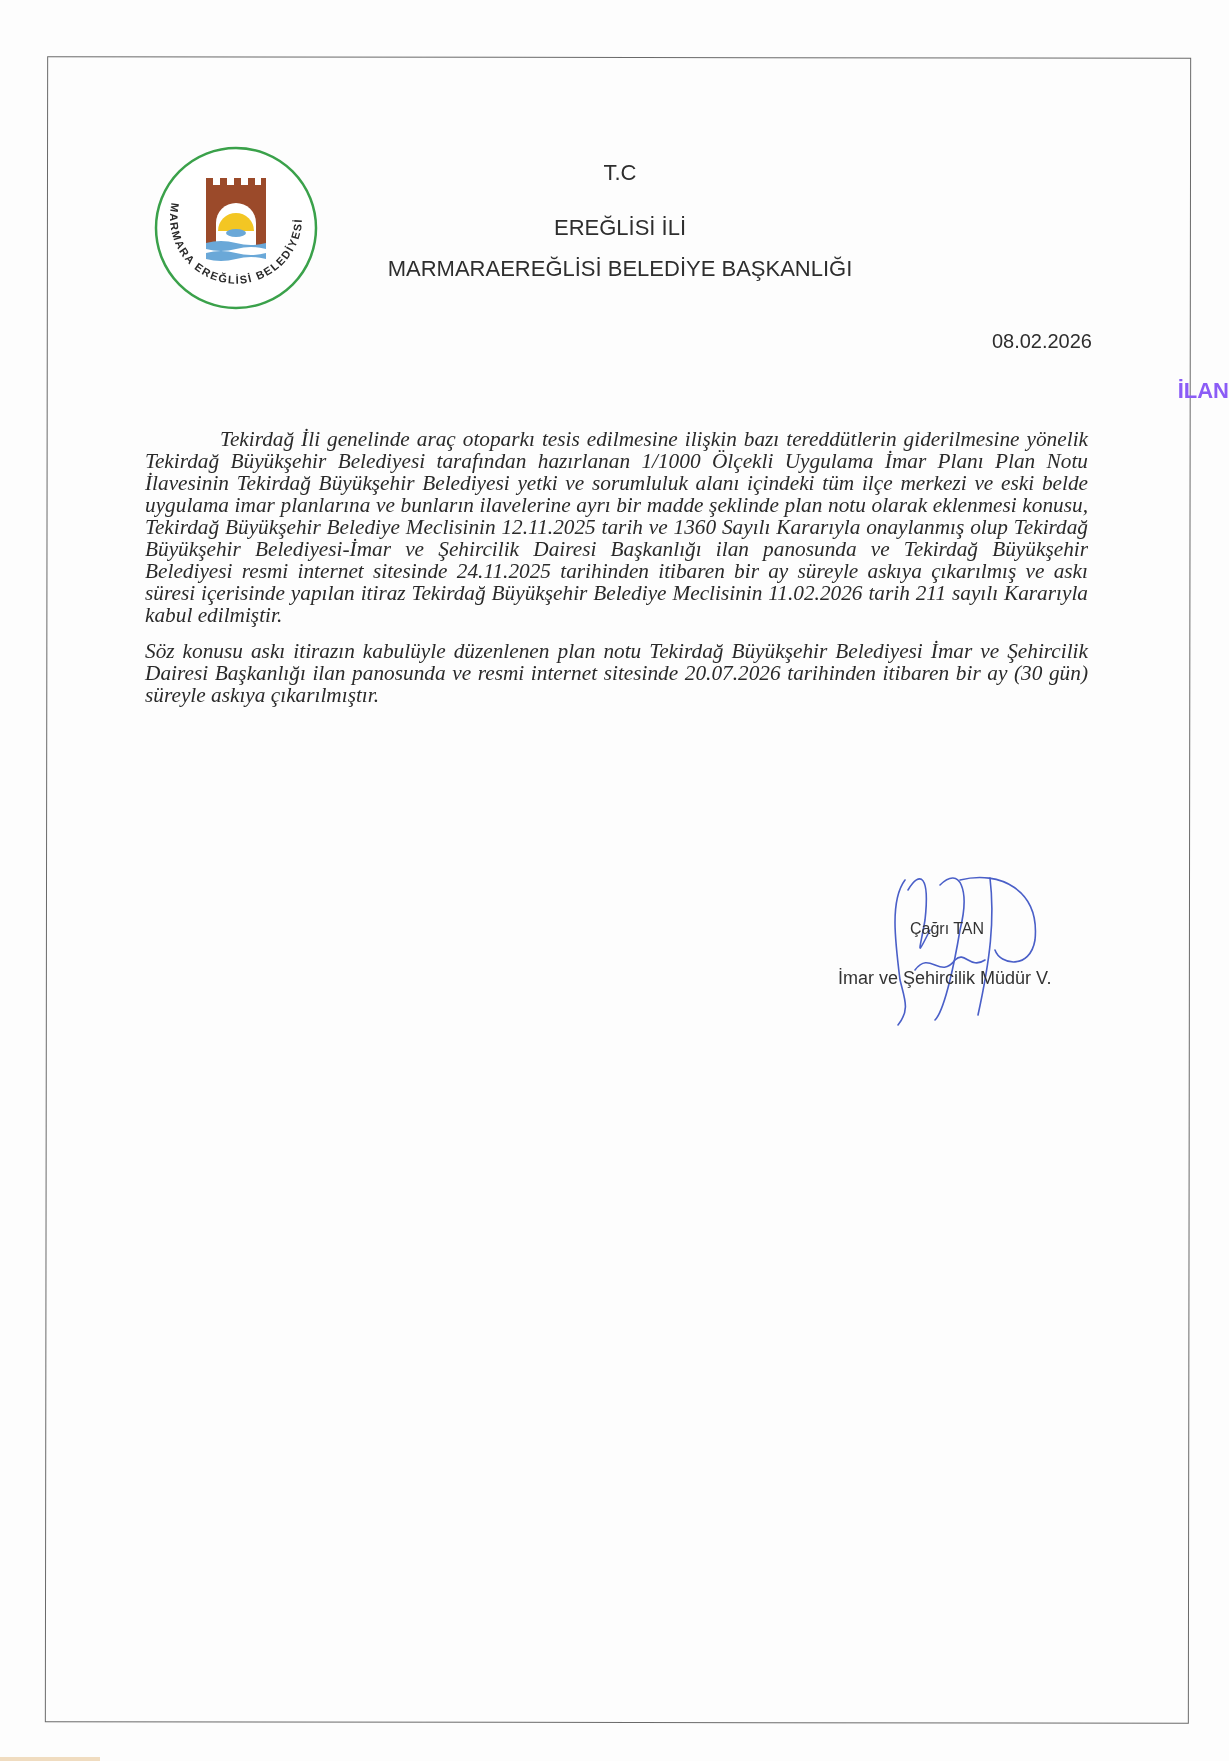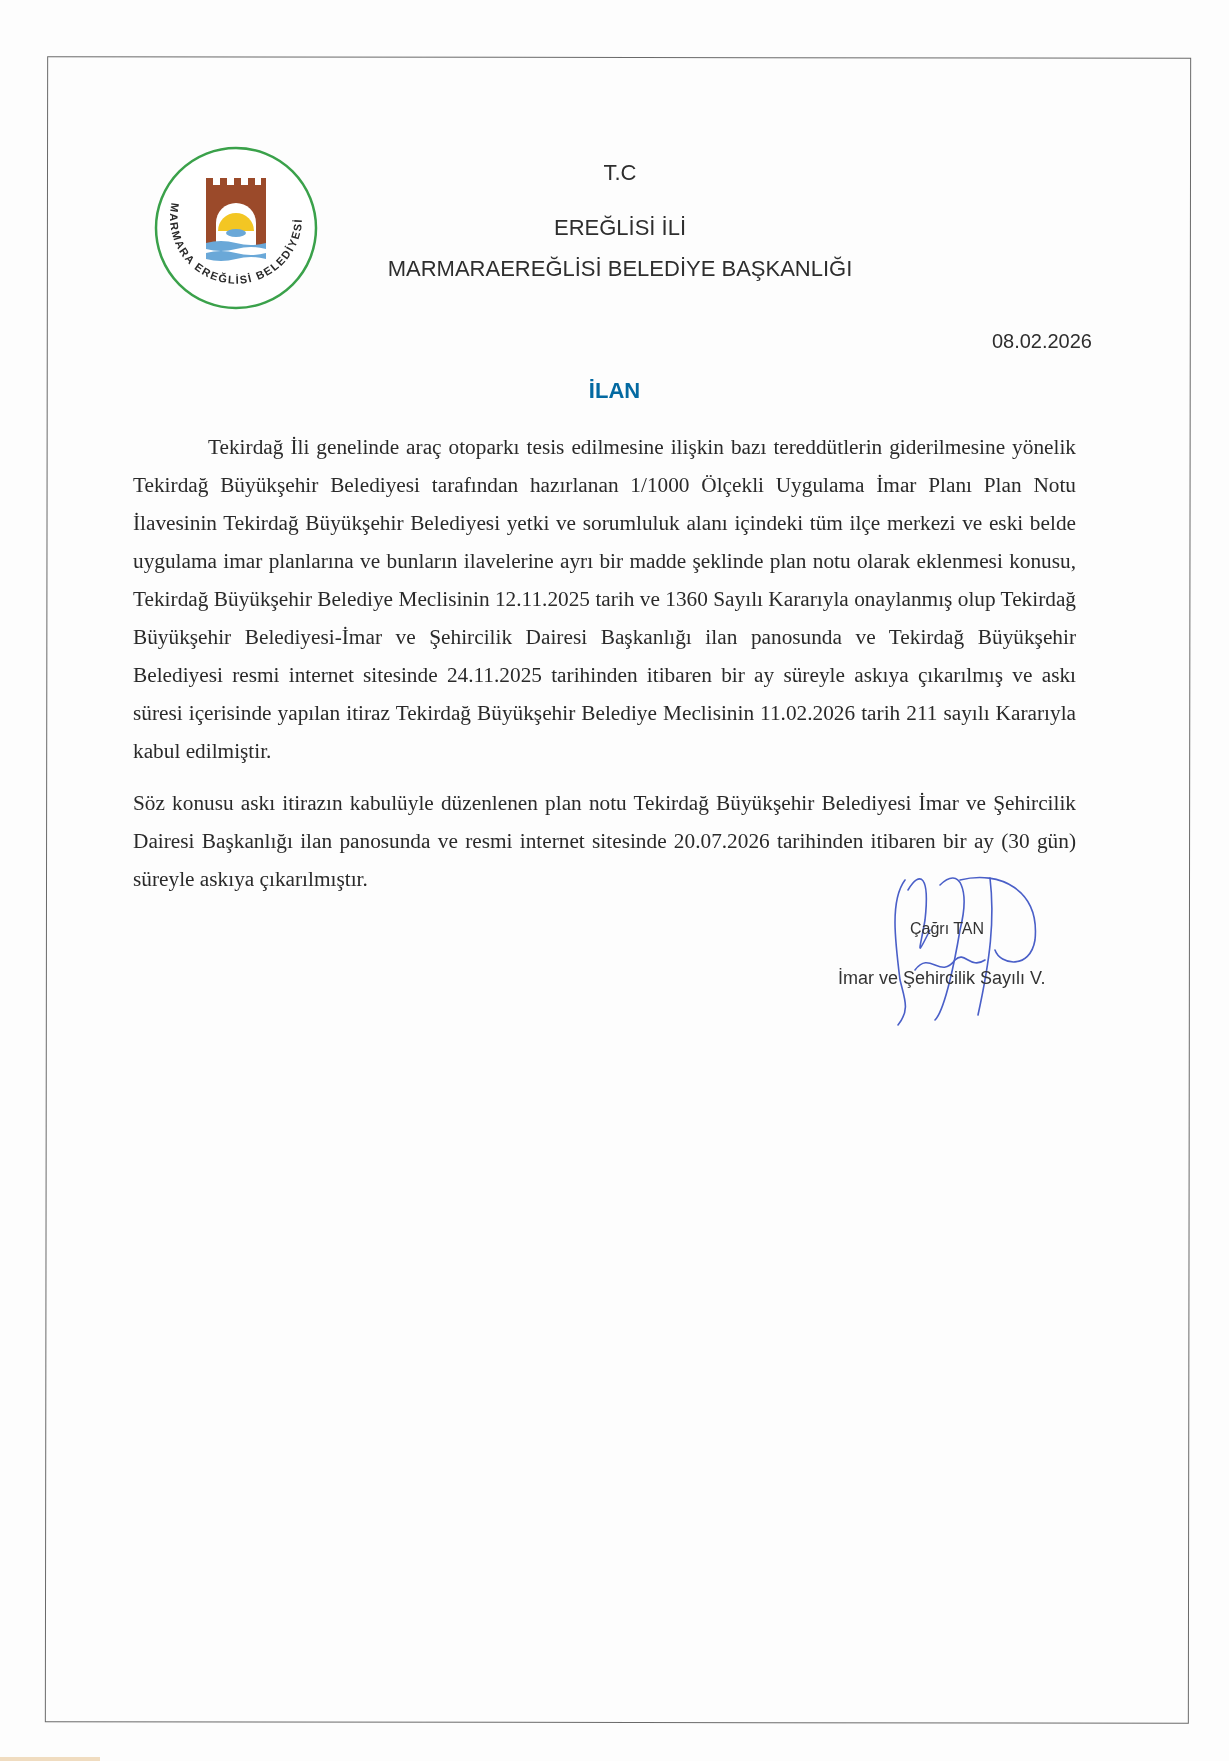--- a/index.html
+++ b/index.html
@@ -12,24 +12,24 @@
     border:1px solid #6a6a6a; box-sizing:border-box;
     transform:rotate(0.08deg);
   }
   .logo { position:absolute; left:151px; top:143px; width:170px; height:170px; }
   .hdr { position:absolute; left:330px; width:580px; text-align:center;
     font-family:"Liberation Sans", sans-serif; font-weight:normal; color:#2e2e2e; font-size:22px; }
   .hdr.tc { top:160px; }
   .hdr.il { top:215px; }
   .hdr.bel { top:256px; }
   .date { position:absolute; right:137px; top:330px; font-family:"Liberation Sans", sans-serif; font-size:20px; color:#2e2e2e; }
-  .ilan { position:absolute; left:0; width:1229px; top:378px; text-align:center;
-    font-family:"Liberation Sans", sans-serif; font-weight:bold; font-size:22px; color:#0369a1; }
-  .body { position:absolute; left:133px; width:943px; top:428px; font-size:21.3px; line-height:38px;
-    text-align:justify; color:#2a2a2a; }
+  .ilan { position:absolute; left:0; width:1229px; top:378px; text-align:right;
+    font-family:"Liberation Sans", sans-serif; font-weight:bold; font-size:22px; color:#8b5cf6; }
+  .body { position:absolute; left:145px; width:943px; top:428px; font-size:21.3px; line-height:22px;
+    text-align:justify; color:#2a2a2a;font-style:italic; }
   .body p { margin:0 0 14px 0; }
   .body p.first { text-indent:75px; }
   .sig { position:absolute; left:820px; top:860px; width:280px; height:170px; }
   .sig-name { position:absolute; left:910px; top:920px; font-family:"Liberation Sans", sans-serif; font-size:16px; color:#333; }
   .sig-title { position:absolute; left:838px; top:968px; font-family:"Liberation Sans", sans-serif; font-size:18px; color:#333; }
   .strip { position:absolute; left:0; bottom:0; width:100px; height:4px; background:#f0dcc0; }
 </style>
 </head>
 <body>
 
@@ -74,15 +74,15 @@
   <g fill="none" stroke="#4a5fc8" stroke-width="1.6" stroke-linecap="round">
     <path d="M85 20 C70 40 75 80 80 120 C85 140 90 150 78 165"></path>
     <path d="M88 30 C100 10 110 15 105 60 C100 90 95 100 110 70"></path>
     <path d="M120 25 C140 5 150 30 140 70 C135 100 125 150 115 160"></path>
     <path d="M140 20 C180 10 220 30 215 80 C210 110 180 105 175 90"></path>
     <path d="M170 18 C175 60 170 100 158 155"></path>
     <path d="M95 110 C110 90 120 120 135 100 C145 90 150 110 165 100"></path>
   </g>
 </svg>
 <div class="sig-name">Çağrı TAN</div>
-<div class="sig-title">İmar ve Şehircilik Sayılı V.</div>
+<div class="sig-title">İmar ve Şehircilik Müdür V.</div>
 
 <div class="strip"></div>
 
 </body></html>

